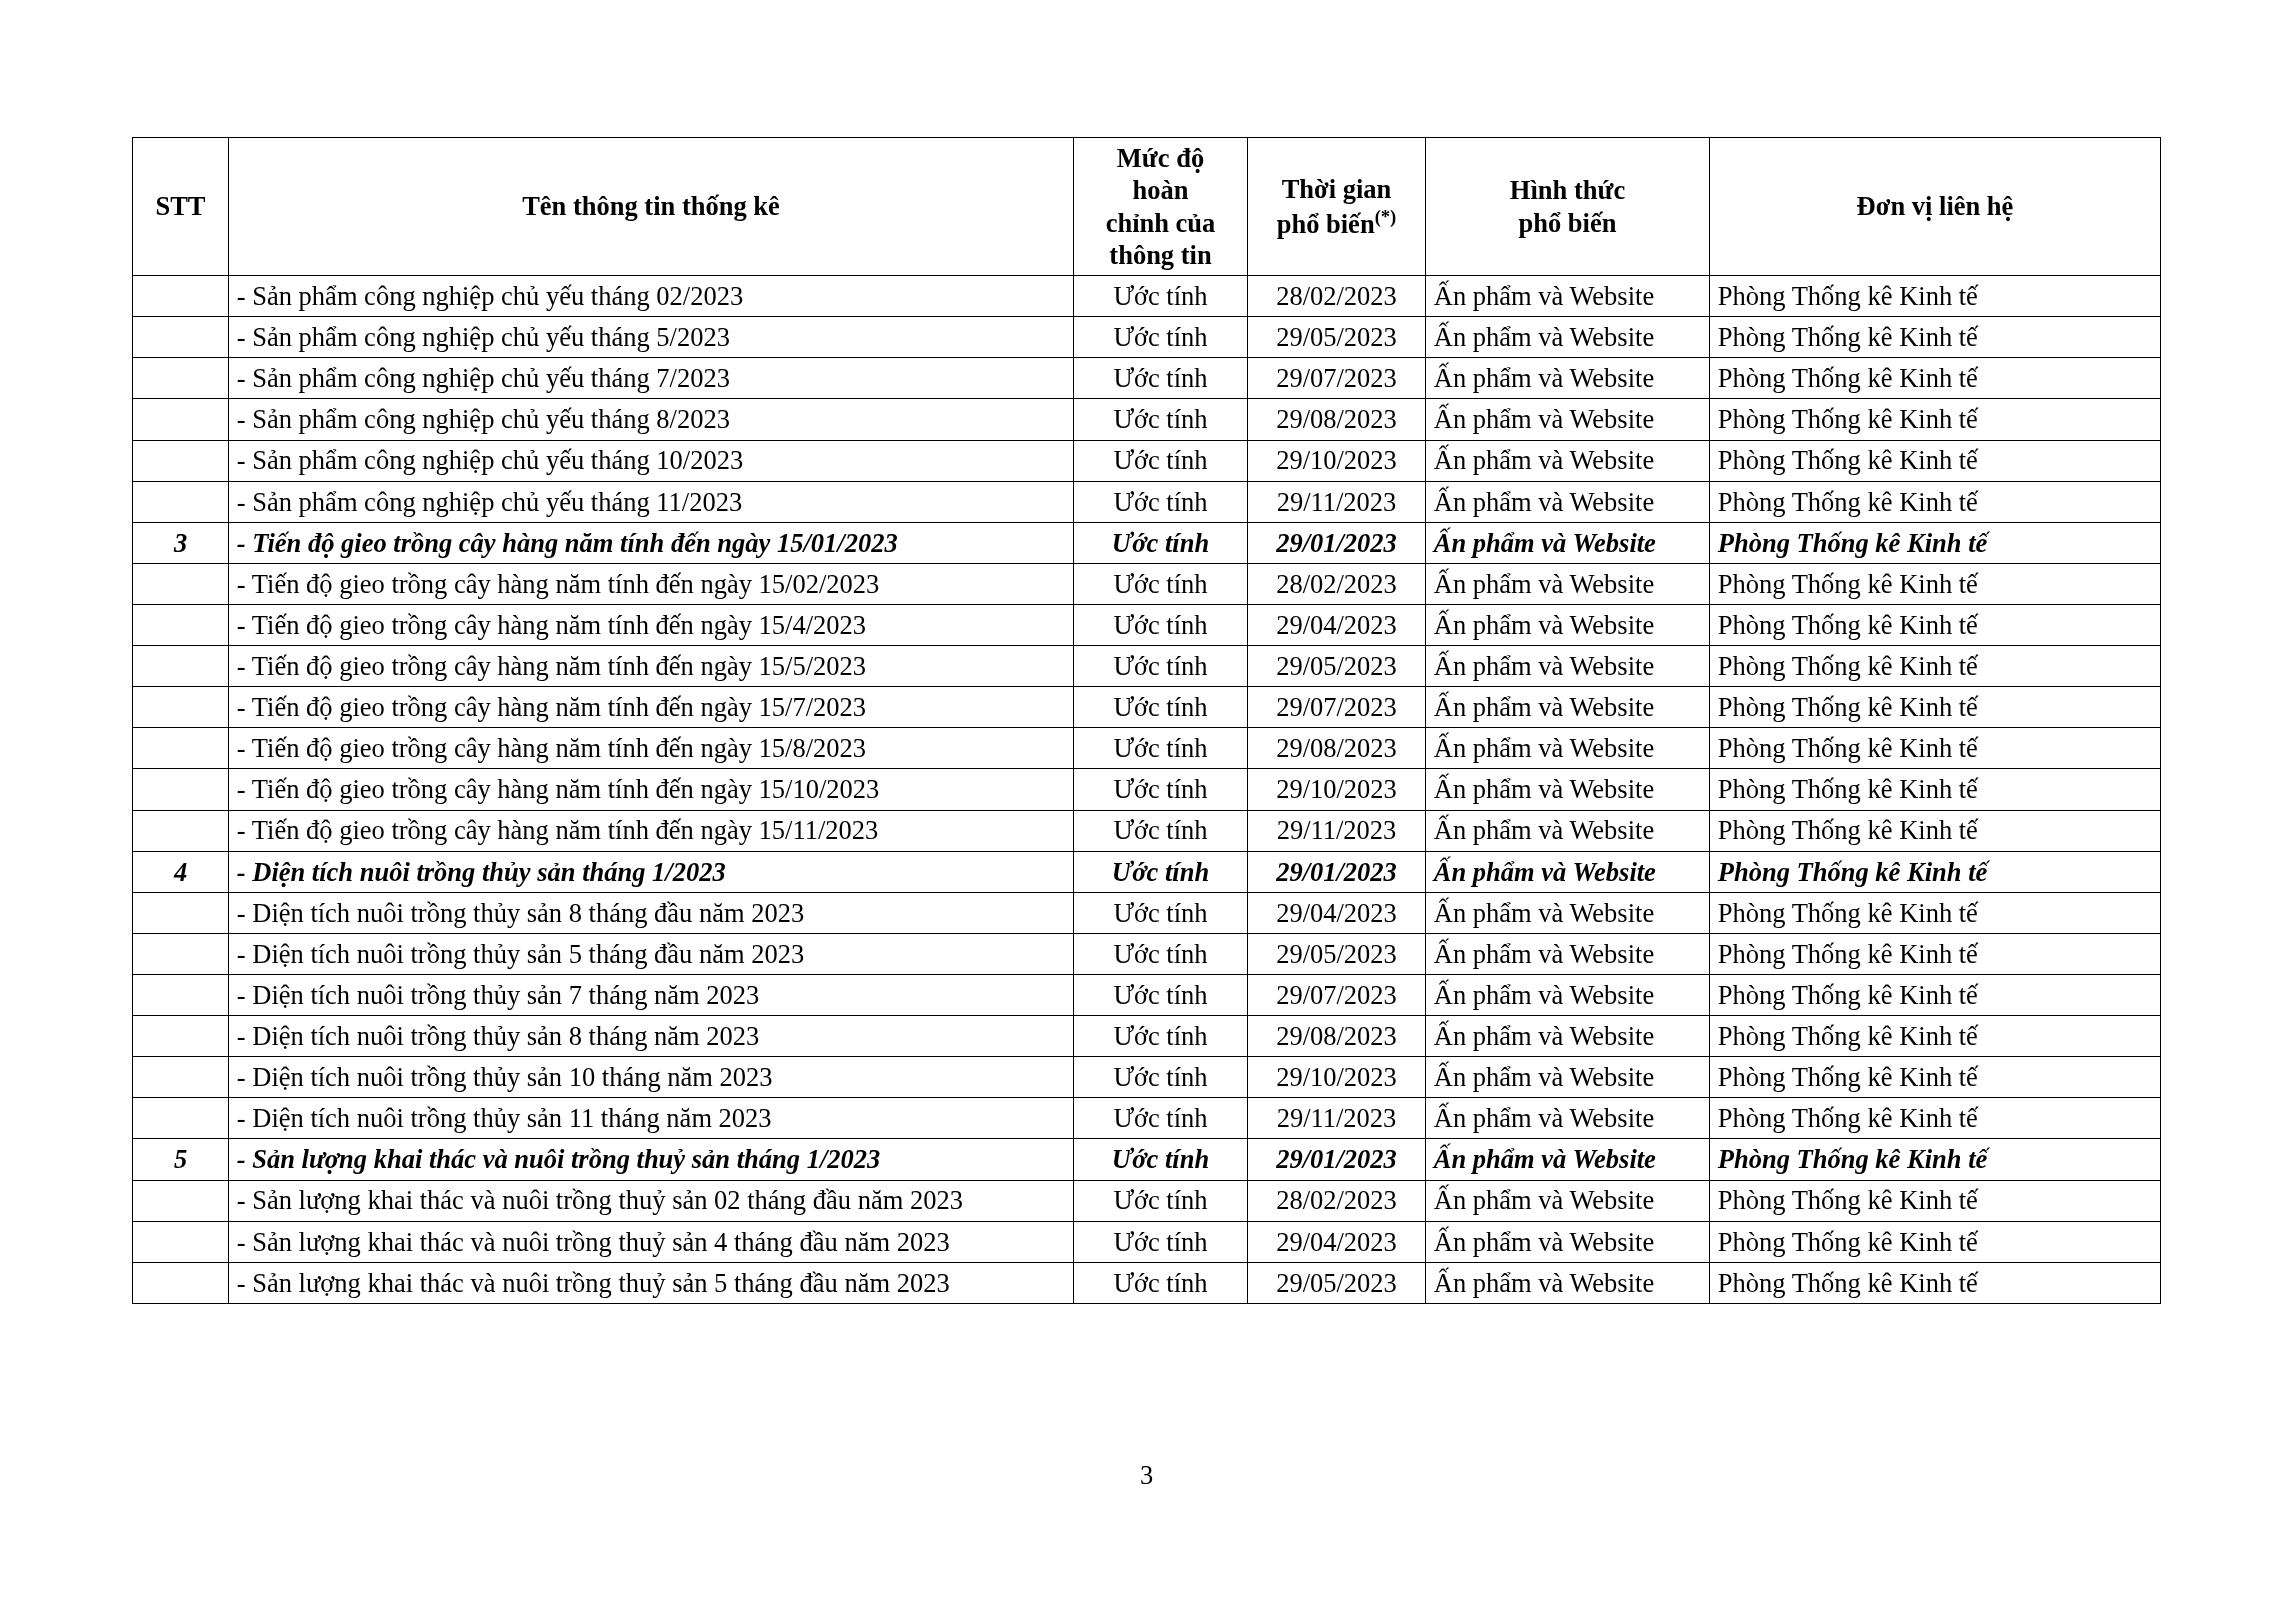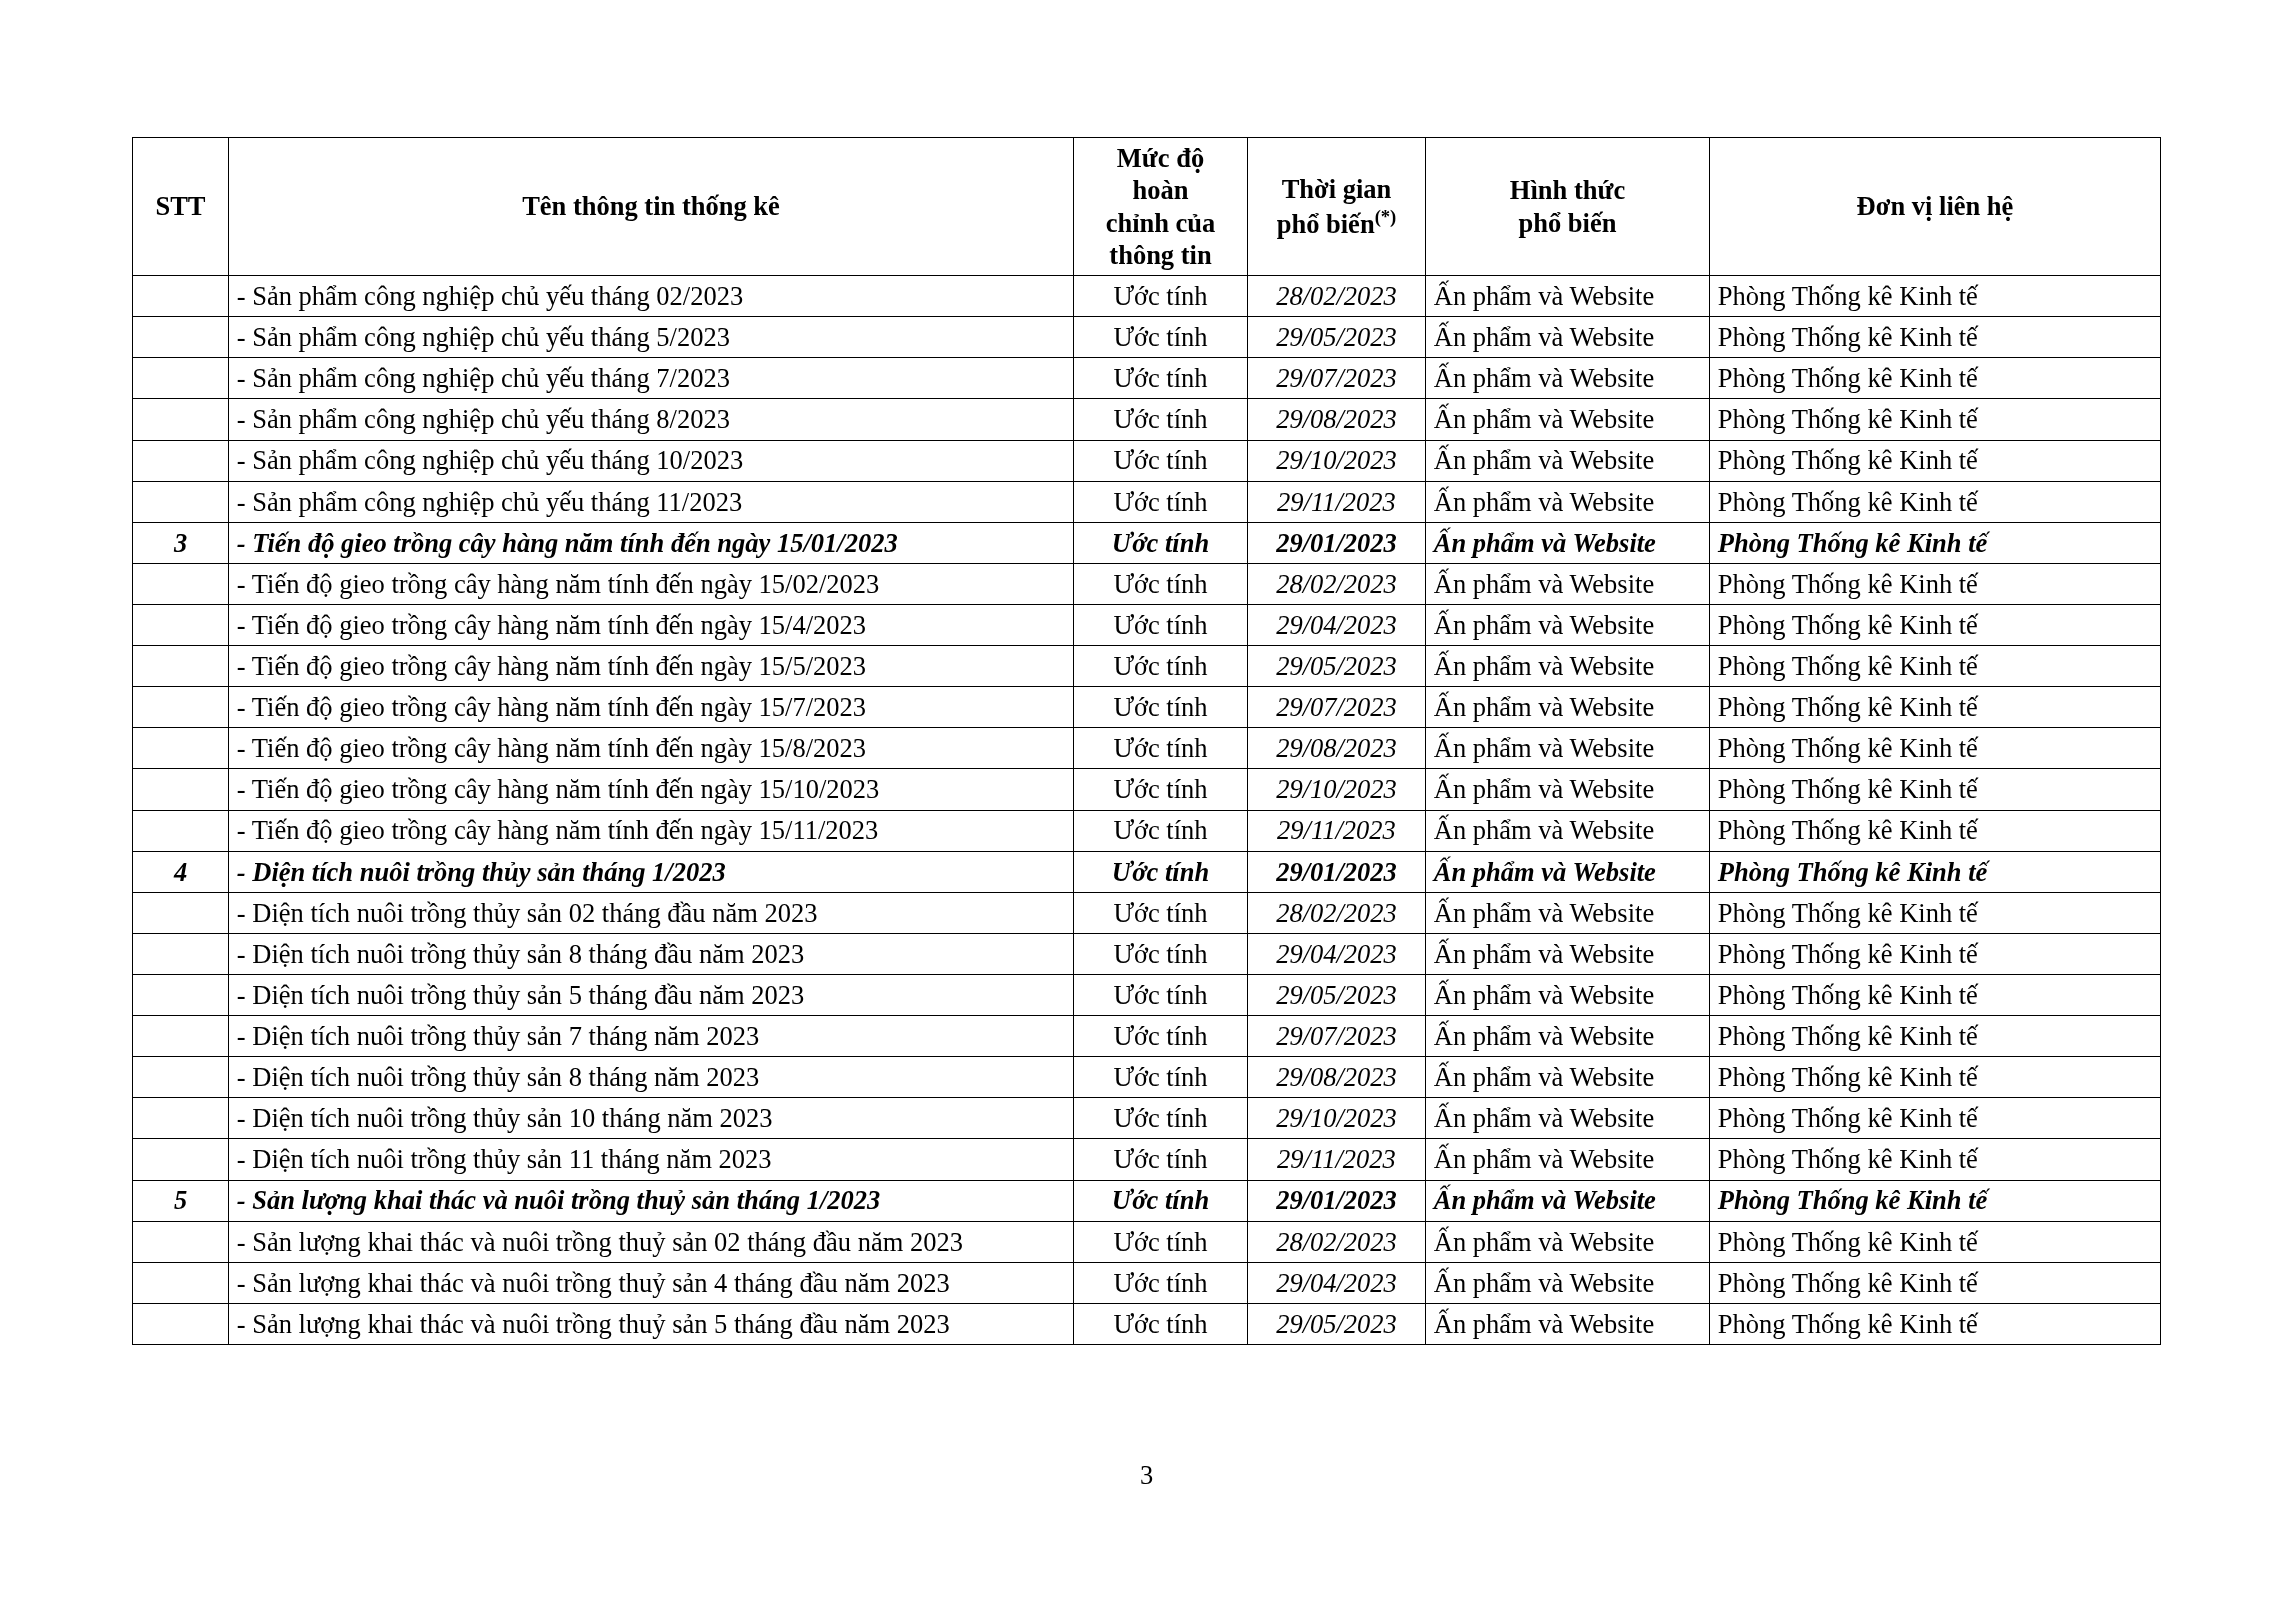--- a/index.html
+++ b/index.html
@@ -47,21 +47,21 @@
   col.c-stt      { width: 96px; }
   col.c-name     { width: 845px; }
   col.c-muc      { width: 174px; }
   col.c-thoi     { width: 178px; }
   col.c-hinh     { width: 284px; }
   col.c-donvi    { width: 451px; }
 
   td.stt  { text-align: center; }
   td.name { text-align: left; padding-left: 17.6px; }
   td.muc  { text-align: center; }
-  td.thoi { text-align: center; font-style: italic; }
+  td.thoi { text-align: center; }
   td.hinh { text-align: left; padding-left: 11.8px; }
   td.donvi{ text-align: left; padding-left: 11.8px; }
 
   tr.bold td {
     font-weight: bold;
     font-style: italic;
   }
   .sup {
     font-size: 18.6px;
     vertical-align: super;
@@ -226,28 +226,20 @@
         <tr class="bold">
           <td class="stt">4</td>
           <td class="name">- Diện tích nuôi trồng thủy sản tháng 1/2023</td>
           <td class="muc">Ước tính</td>
           <td class="thoi">29/01/2023</td>
           <td class="hinh">Ấn phẩm và Website</td>
           <td class="donvi">Phòng Thống kê Kinh tế</td>
         </tr>
         <tr>
           <td class="stt"></td>
-          <td class="name">- Diện tích nuôi trồng thủy sản 02 tháng đầu năm 2023</td>
-          <td class="muc">Ước tính</td>
-          <td class="thoi">28/02/2023</td>
-          <td class="hinh">Ấn phẩm và Website</td>
-          <td class="donvi">Phòng Thống kê Kinh tế</td>
-        </tr>
-        <tr>
-          <td class="stt"></td>
           <td class="name">- Diện tích nuôi trồng thủy sản 8 tháng đầu năm 2023</td>
           <td class="muc">Ước tính</td>
           <td class="thoi">29/04/2023</td>
           <td class="hinh">Ấn phẩm và Website</td>
           <td class="donvi">Phòng Thống kê Kinh tế</td>
         </tr>
         <tr>
           <td class="stt"></td>
           <td class="name">- Diện tích nuôi trồng thủy sản 5 tháng đầu năm 2023</td>
           <td class="muc">Ước tính</td>

